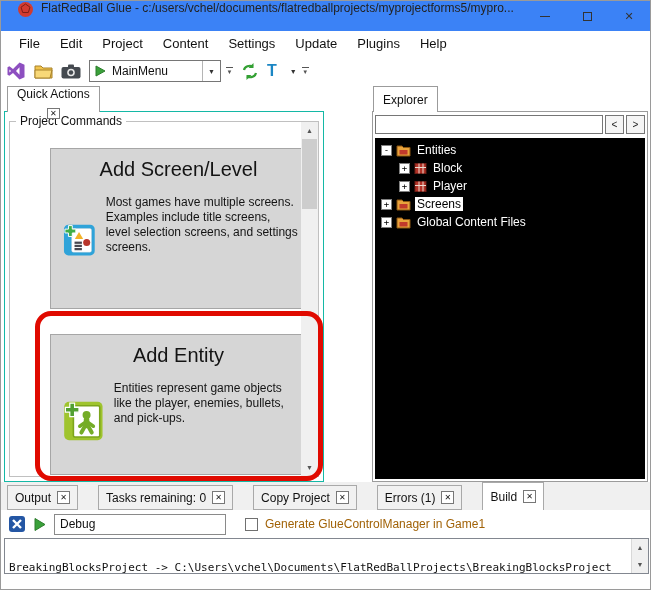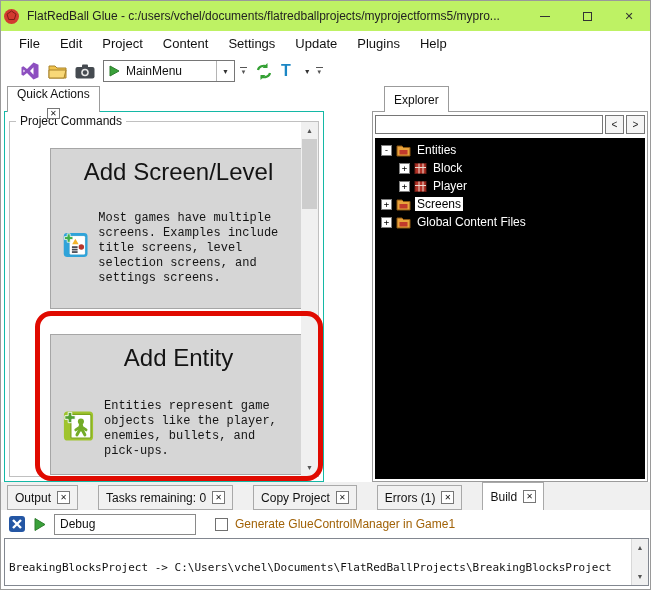--- a/index.html
+++ b/index.html
@@ -2,63 +2,63 @@
 <html><head>
 <meta charset="utf-8">
 <style>
   * { box-sizing: border-box; margin: 0; padding: 0; }
   html, body { width: 651px; height: 590px; }
   body { font-family: "Liberation Sans", sans-serif; background: #fff; }
 
   .window { position: relative; width: 651px; height: 590px; border: 1px solid #9a9a9a; background: #fff; overflow: hidden; }
 
   
-  .titlebar { height: 30px; display: flex; align-items: center; padding-left: 2px; background: #bef264; }
+  .titlebar { height: 30px; display: flex; padding-left: 16px; background: #3b82f6; }
   .app-icon { width: 17px; height: 17px; margin-right: 7px; flex: 0 0 auto; }
   .title-text { font-size: 12px; color: #222; flex: 1; white-space: nowrap; overflow: hidden; }
   .win-btn { width: 42px; height: 30px; display: flex; align-items: center; justify-content: center; font-size: 11px; color: #333; flex: 0 0 auto; }
   .max-box { width: 9px; height: 9px; border: 1px solid #333; }
   .min-line { width: 10px; height: 1px; background: #333; }
 
   
   .menubar { height: 25px; display: flex; align-items: center; padding-left: 8px; background: #fff; }
   .menu-item { font-size: 13px; color: #111; padding: 0 10px; }
 
   
-  .toolbar { height: 30px; display: flex; align-items: center; padding-left: 19px; gap: 8px; background: #fff; }
+  .toolbar { height: 30px; display: flex; align-items: center; padding-left: 5px; gap: 8px; background: #fff; }
   .tool-btn { display: flex; align-items: center; justify-content: center; }
   .run-combo { display: flex; align-items: center; height: 22px; border: 1px solid #767676; background: #fff; padding: 0 5px; gap: 6px; }
   .combo-text { font-size: 12px; min-width: 84px; color: #111; }
   .combo-arrow { font-size: 7px; color: #333; border-left: 1px solid #b5b5b5; padding-left: 5px; align-self: stretch; display: flex; align-items: center; }
   .overflow-btn { display: flex; flex-direction: column; align-items: center; margin-left: -3px; }
   .overflow-btn .bar { width: 7px; height: 1px; background: #555; margin-bottom: 2px; }
   .overflow-btn .arr { font-size: 6px; color: #555; line-height: 5px; }
   .t-icon { font-size: 16px; font-weight: bold; color: #1b86c4; line-height: 16px; }
 
   
   .main { position: absolute; top: 85px; left: 0; width: 651px; height: 396px; background: #fff; }
   .tab { position: absolute; top: 0; height: 26px; background: #fff; border: 1px solid #9b9b9b; border-bottom: none; display: flex; align-items: center; gap: 7px; padding: 0 9px; font-size: 12px; color: #111; z-index: 3; }
   .qa-tab { left: 6px; flex-direction: column; }
-  .explorer-tab { left: 383px; }
+  .explorer-tab { left: 372px; }
   .tab-x { width: 13px; height: 13px; border: 1px solid #777; display: flex; align-items: center; justify-content: center; font-size: 8px; color: #222; background: #fff; }
 
   .left-panel { position: absolute; top: 25px; left: 3px; width: 320px; height: 371px; border: 1px solid #14b8a6; background: #fff; }
   .group-box { position: absolute; top: 9px; left: 4px; right: 4px; bottom: 4px; border: 1px solid #c0c0c0; }
   .group-label { position: absolute; top: -8px; left: 6px; background: #fff; padding: 0 4px; font-size: 12px; color: #111; }
 
   .scrollbar-v { position: absolute; top: 0; right: 0; bottom: 0; width: 17px; background: #f0f0f0; }
   .sb-arrow { height: 17px; display: flex; align-items: center; justify-content: center; font-size: 7px; color: #555; }
   .sb-arrow.bottom { position: absolute; bottom: 0; left: 0; right: 0; }
   .sb-thumb { position: absolute; top: 17px; left: 1px; right: 1px; height: 70px; background: #cdcdcd; }
 
   .card { position: absolute; left: 40px; width: 257px; background: #d6d6d6; border: 1px solid #a6a6a6; }
   .card-screen { top: 26px; height: 161px; }
   .card-entity { top: 212px; height: 141px; }
-  .card-title { text-align: center; font-size: 24px; color: #141414; margin-top: 9px; }
-  .card-body { display: flex; padding: 8px 8px 0 12px; gap: 10px; align-items: center; font-family: Liberation Mono, monospace; }
+  .card-title { text-align: center; font-size: 20px; color: #141414; margin-top: 9px; }
+  .card-body { display: flex; padding: 8px 8px 0 12px; gap: 10px; align-items: flex-start; }
   .card-desc { font-size: 12px; line-height: 15px; color: #141414; padding-top: 6px; }
   .highlight-ring { position: absolute; left: 25px; top: 189px; width: 288px; height: 170px; border: 5px solid #e00a00; border-radius: 16px; z-index: 2; pointer-events: none; }
 
   .right-panel { position: absolute; top: 25px; left: 371px; width: 276px; height: 371px; border: 1px solid #9b9b9b; background: #fff; }
   .search-row { display: flex; align-items: center; margin: 3px 2px 2px 2px; gap: 2px; height: 19px; }
   .search-input { flex: 1; height: 19px; border: 1px solid #767676; font-size: 12px; padding: 0 3px; outline: none; font-family: inherit; }
   .nav-btn { width: 19px; height: 19px; border: 1px solid #767676; background: #f5f5f5; font-size: 10px; display: flex; align-items: center; justify-content: center; color: #222; }
   .tree { position: absolute; top: 26px; left: 2px; right: 2px; bottom: 2px; background: #000; color: #fff; font-size: 12px; padding-top: 3px; overflow: hidden; }
   .tree-row { height: 18px; display: flex; align-items: center; gap: 4px; padding-left: 6px; }
   .tree-row.lvl1 { padding-left: 24px; }
@@ -67,26 +67,26 @@
   .tree-label { padding: 0 2px; white-space: nowrap; }
   .tree-label.selected { background: #fff; color: #000; }
 
   
   .bottom-tabs { position: absolute; top: 481px; left: 0; width: 651px; height: 28px; display: flex; align-items: flex-end; padding-left: 6px; gap: 20px; background: #f0f0f0; }
   .btab { height: 25px; display: flex; align-items: center; gap: 6px; padding: 0 7px; font-size: 12px; border: 1px solid #a9a9a9; background: #f1f1f1; color: #111; }
   .btab.active { height: 28px; background: #fff; border-bottom: none; z-index: 2; }
 
   
   .build-bar { position: absolute; top: 509px; left: 0; width: 651px; height: 28px; display: flex; align-items: center; padding-left: 7px; gap: 7px; background: #fff; }
-  .config-combo { width: 142px; height: 21px; border: 1px solid #8a8a8a; font-size: 12px; display: flex; align-items: center; padding-left: 5px; background: #fff; color: #111; }
+  .config-combo { width: 172px; height: 21px; border: 1px solid #8a8a8a; font-size: 12px; display: flex; align-items: center; padding-left: 5px; background: #fff; color: #111; }
   .checkbox { width: 13px; height: 13px; border: 1px solid #707070; background: #fff; margin-left: 12px; flex: 0 0 auto; }
   .checkbox-label { font-size: 12px; color: #a16207; }
 
   
-  .output-box { position: absolute; top: 537px; left: 3px; width: 645px; height: 48px; border: 1px solid #828790; background: #fff; overflow: hidden; }
+  .output-box { position: absolute; top: 537px; left: 3px; width: 645px; height: 36px; border: 1px solid #828790; background: #fff; overflow: hidden; }
   .output-text { font-family: "DejaVu Sans Mono", monospace; font-size: 11px; line-height: 14px; color: #111; padding: 0 4px; margin-top: -6px; white-space: pre; }
   .out-scroll { position: absolute; top: 0; right: 0; bottom: 0; width: 17px; background: #f0f0f0; border-left: 1px solid #d8d8d8; }
 </style>
 </head>
 <body>
 
 <div class="window">
 
   <div class="titlebar">
     <svg class="app-icon" viewBox="0 0 17 17">

